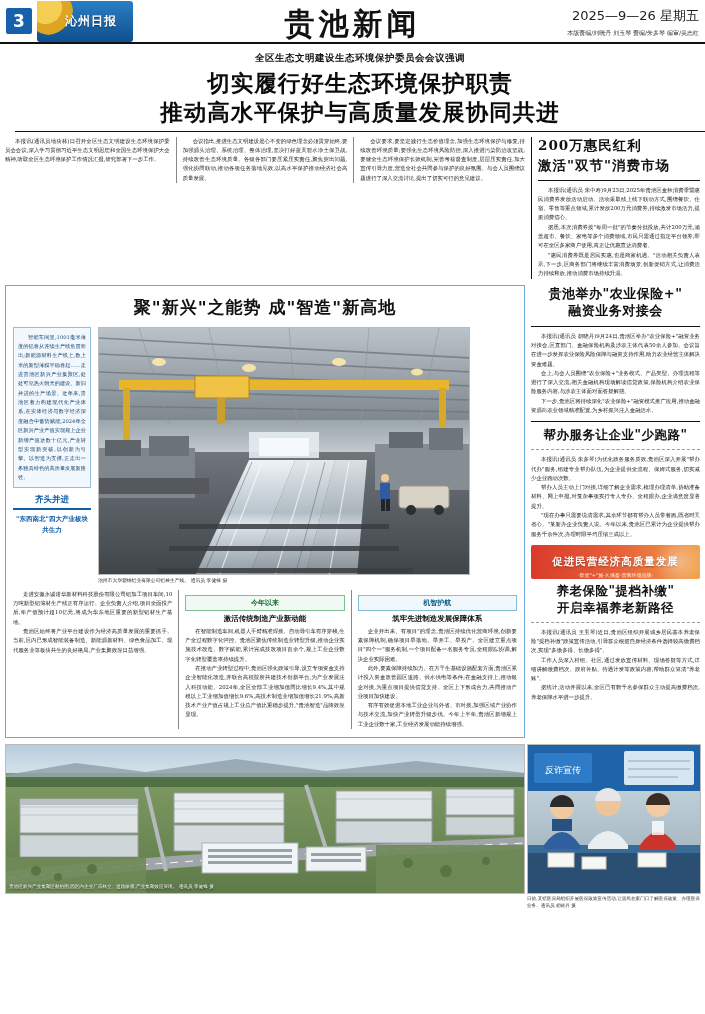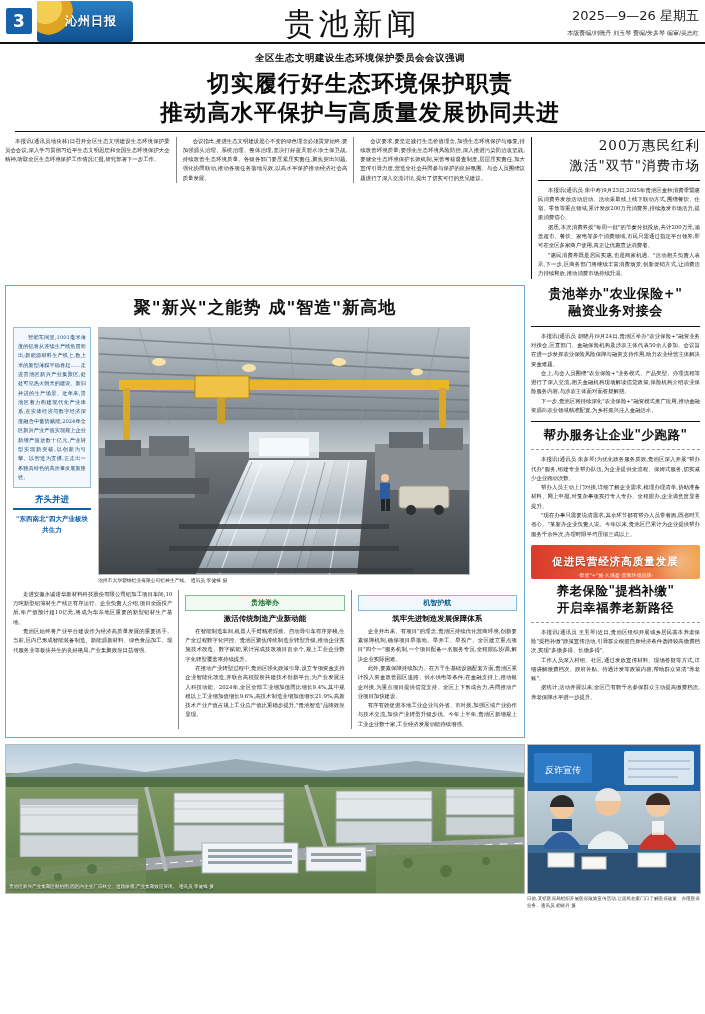--- a/index.html
+++ b/index.html
@@ -45,21 +45,21 @@
     color: #fff; font-size: 12px; letter-spacing: 1px;
     font-family: "DejaVu Serif","Liberation Serif",serif;
     font-weight: bold;
     text-shadow: 0 1px 1px rgba(0,0,0,.45);
     transform: translateX(6px);
   }
   .paper-title {
     position: absolute; left: 0; right: 0; top: 4px;
     text-align: center;
     font-family: "DejaVu Serif","Liberation Serif",serif;
-    font-size: 30px; font-weight: normal; letter-spacing: 4px;
+    font-size: 30px; font-weight: bold; letter-spacing: 4px;
     color: #111;
   }
   .mast-right {
     position: absolute; right: 6px; top: 6px;
     text-align: right; line-height: 1.5;
   }
   .mast-date { font-size: 13px; color: #222; }
   .mast-credits { font-size: 6px; color: #333; margin-top: 2px; }
 
   
@@ -86,23 +86,23 @@
   .col { flex: 1; }
   .body-text {
     font-size: 5.4px; line-height: 1.72; text-align: justify;
     color: #1a1a1a; text-indent: 10px;
     font-family: "DejaVu Serif","Liberation Serif",serif;
   }
   .vline { width: 1px; background: #888; align-self: stretch; }
 
   
   .rt-head {
-    text-align: right;
-    font-family: "DejaVu Serif","Liberation Serif",serif;
-    font-weight: normal; color: #111;
+    text-align: left;
+    font-family: "DejaVu Serif","Liberation Serif",serif;
+    font-weight: bold; color: #111;
   }
   .rt-head .l1 { font-size: 13.5px; letter-spacing: 1px; }
   .rt-head .l2 { font-size: 13.5px; letter-spacing: 1px; margin-top: 2px; }
   .hr-thin { height: 1px; background: #111; margin: 5px 0; }
 
   
   .feature {
     margin: 6px 5px 0;
     display: flex; gap: 6px;
   }
@@ -367,21 +367,21 @@
         </div>
       </div>
 
       <div class="cols3" style="margin-top:6px">
         <div class="col">
           <div class="body-text">走进安徽永诚诺华新材料科技股份有限公司铝加工项目车间,10万吨新型铝薄材生产线正有序运行。企业负责人介绍,项目全面投产后,年产值预计超10亿元,将成为华东地区重要的新型铝材生产基地。</div>
           <div class="body-text">贵池区始终将产业平台建设作为经济高质量发展的重要抓手。当前,区内已形成智能装备制造、新能源新材料、绿色食品加工、现代服务业等板块共生的良好格局,产业集聚效应日益增强。</div>
         </div>
         <div class="vline"></div>
         <div class="col">
-          <div class="sec-sub">贵池举办</div>
+          <div class="sec-sub">今年以来</div>
           <div class="sec-sub2">激活传统制造产业新动能</div>
           <div class="body-text">在智能制造车间,机器人手臂精准焊接、自动导引车有序穿梭,生产全过程数字化管控。贵池区聚焦传统制造业转型升级,推动企业实施技术改造、数字赋能,累计完成技改项目百余个,规上工业企业数字化转型覆盖率持续提升。</div>
           <div class="body-text">在推动产业转型过程中,贵池区强化政策引导,设立专项资金支持企业智能化改造,并联合高校院所共建技术创新平台,为产业发展注入科技动能。2024年,全区全部工业增加值同比增长9.4%,其中规模以上工业增加值增长9.6%,高技术制造业增加值增长21.9%,高新技术产业产值占规上工业总产值比重稳步提升,"贵池智造"品牌效应显现。</div>
         </div>
         <div class="vline"></div>
         <div class="col">
           <div class="sec-sub teal">机智护航</div>
           <div class="sec-sub2">筑牢先进制造发展保障体系</div>
           <div class="body-text">企业开出来、有项目"的理念,贵池区持续优化营商环境,创新要素保障机制,确保项目早落地、早开工、早投产。全区建立重点项目"四个一"服务机制,一个项目配备一名服务专员,全程跟踪协调,解决企业实际困难。</div>
           <div class="body-text">此外,要素保障持续加力。在方干生基础设施配套方面,贵池区累计投入资金改善园区道路、供水供电等条件;在金融支持上,推动银企对接,为重点项目提供信贷支持。全区上下形成合力,共同推动产业项目加快建设。</div>

